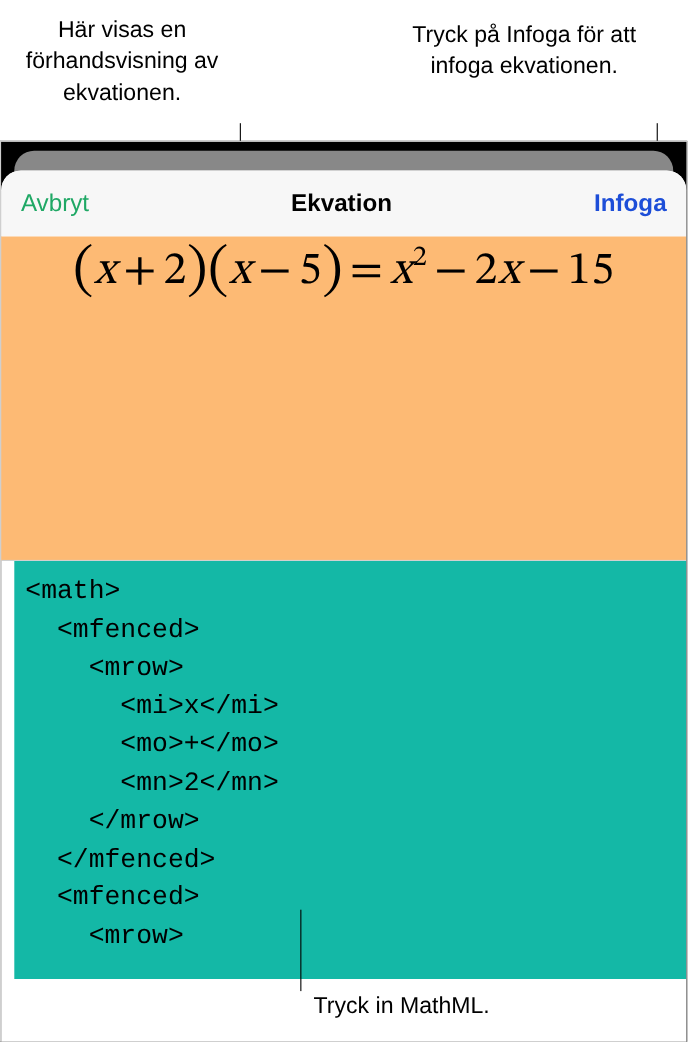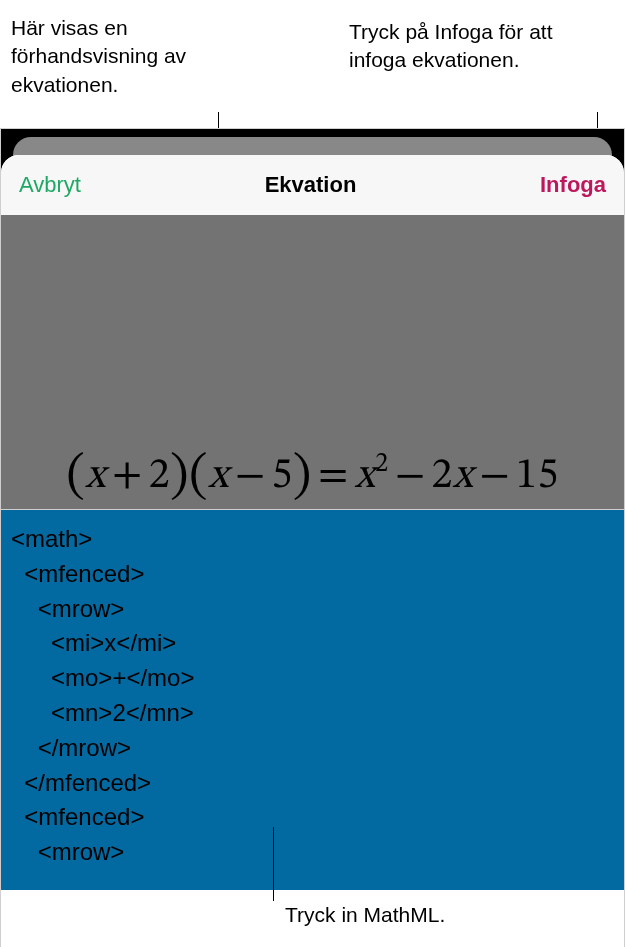--- a/index.html
+++ b/index.html
@@ -12,21 +12,21 @@
     background: #fff;
     width: 625px;
     height: 947px;
     position: relative;
   }
   .annotation {
     position: absolute;
     font-size: 21px;
     color: #000;
     line-height: 1.35;
-    text-align: left;
+    text-align: center;
   }
   .annotation-left {
     top: 14px;
     right: 414px;
     width: 200px;
   }
   .annotation-right {
     top: 18px;
     right: 21px;
     width: 255px;
@@ -103,28 +103,28 @@
     font-weight: 400;
   }
   .nav-title {
     font-size: 22px;
     color: #000;
     font-weight: 700;
     text-align: right;
   }
   .nav-insert {
     font-size: 22px;
-    color: #be185d;
+    color: #1d4ed8;
     font-weight: 700;
   }
   .preview-area {
     height: 295px;
-    background: #737373;
+    background: #fdba74;
     display: flex;
-    align-items: flex-end;
+    align-items: flex-start;
     justify-content: center;
     padding: 0 10px;
     border-bottom: 1px solid #d0d0d0;
   }
   .equation {
     font-family: "STIX Two Math", "Cambria Math", Georgia, "Times New Roman", serif;
     font-size: 42px;
     font-style: italic;
     color: #000;
     white-space: nowrap;
@@ -141,29 +141,30 @@
   }
   .equation sup {
     font-size: 26px;
     font-style: normal;
     vertical-align: 16px;
   }
   .equation .num {
     font-style: normal;
   }
   .code-area {
-    background: #0369a1;
+    background: #14b8a6;
     padding: 12px 10px;
-    font-family: Liberation Sans, sans-serif;
+    font-family: Liberation Mono, monospace;
     font-size: 24px;
     color: #000;
     line-height: 1.45;
     white-space: pre;
     height: 380px;
     overflow: hidden;
+    margin-left: 12px;
   }
 </style>
 </head>
 <body>
 
 <div class="annotation annotation-left">Här visas en
 förhandsvisning
 av ekvationen.</div>
 <div class="annotation annotation-right">Tryck på Infoga
 för att infoga

